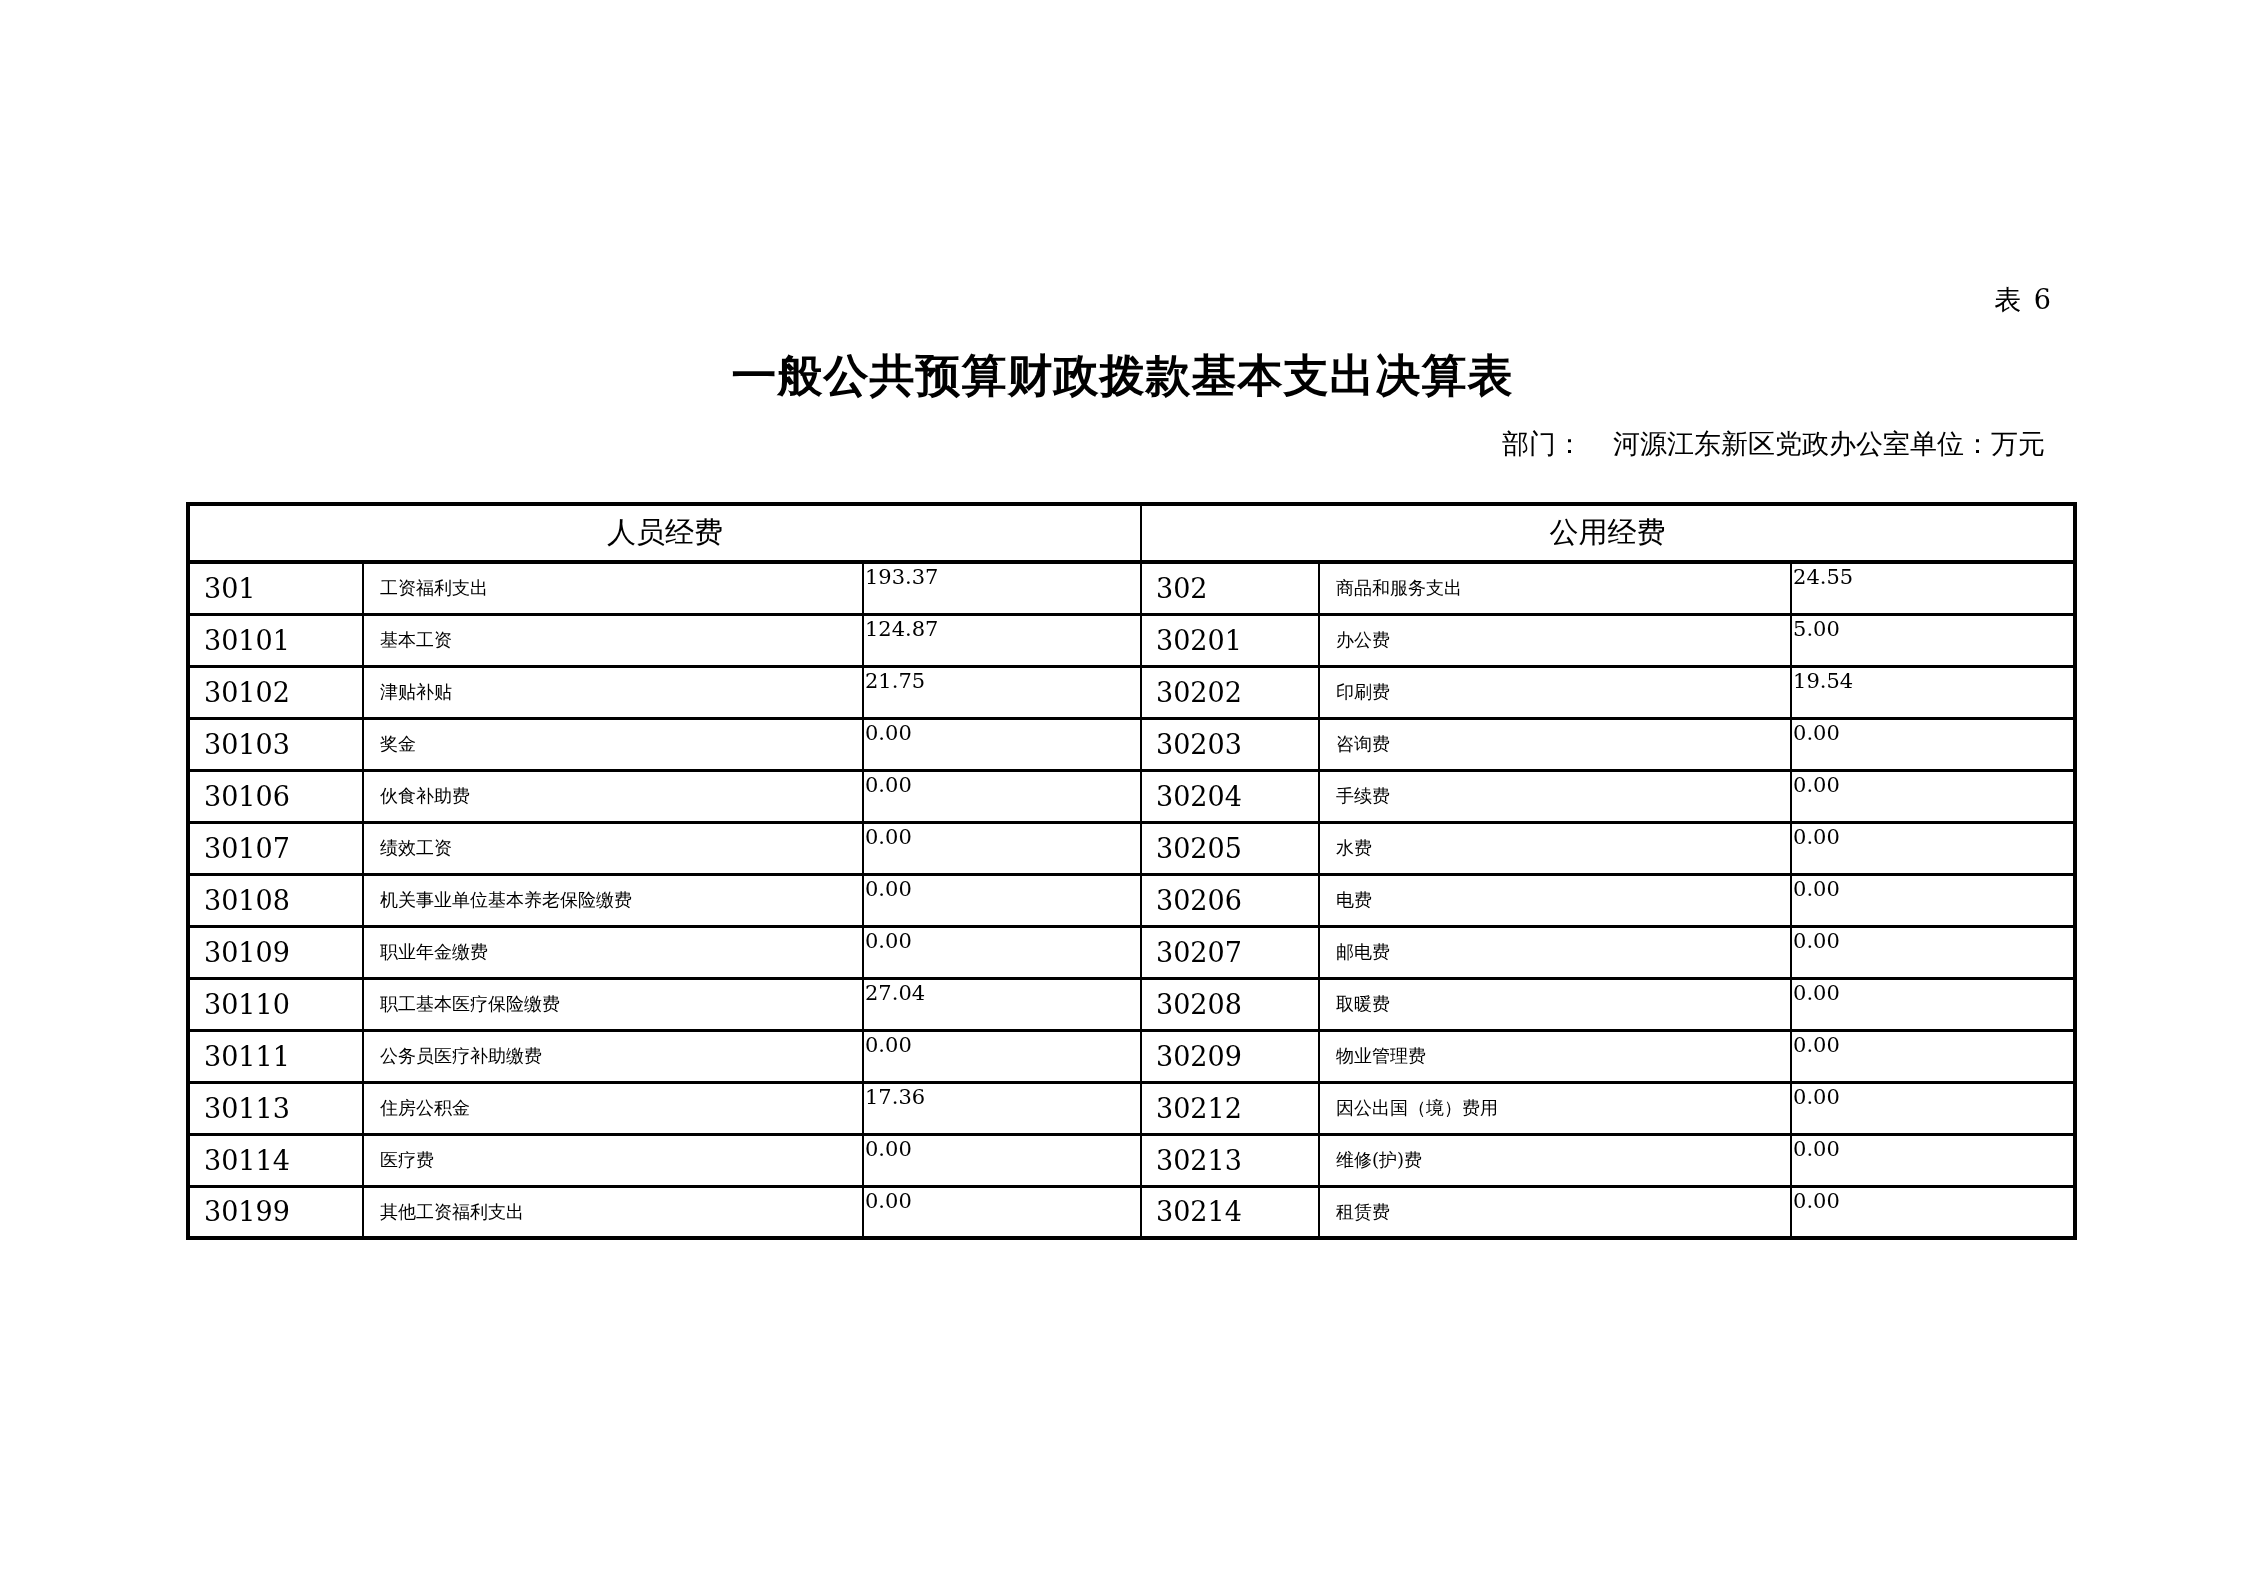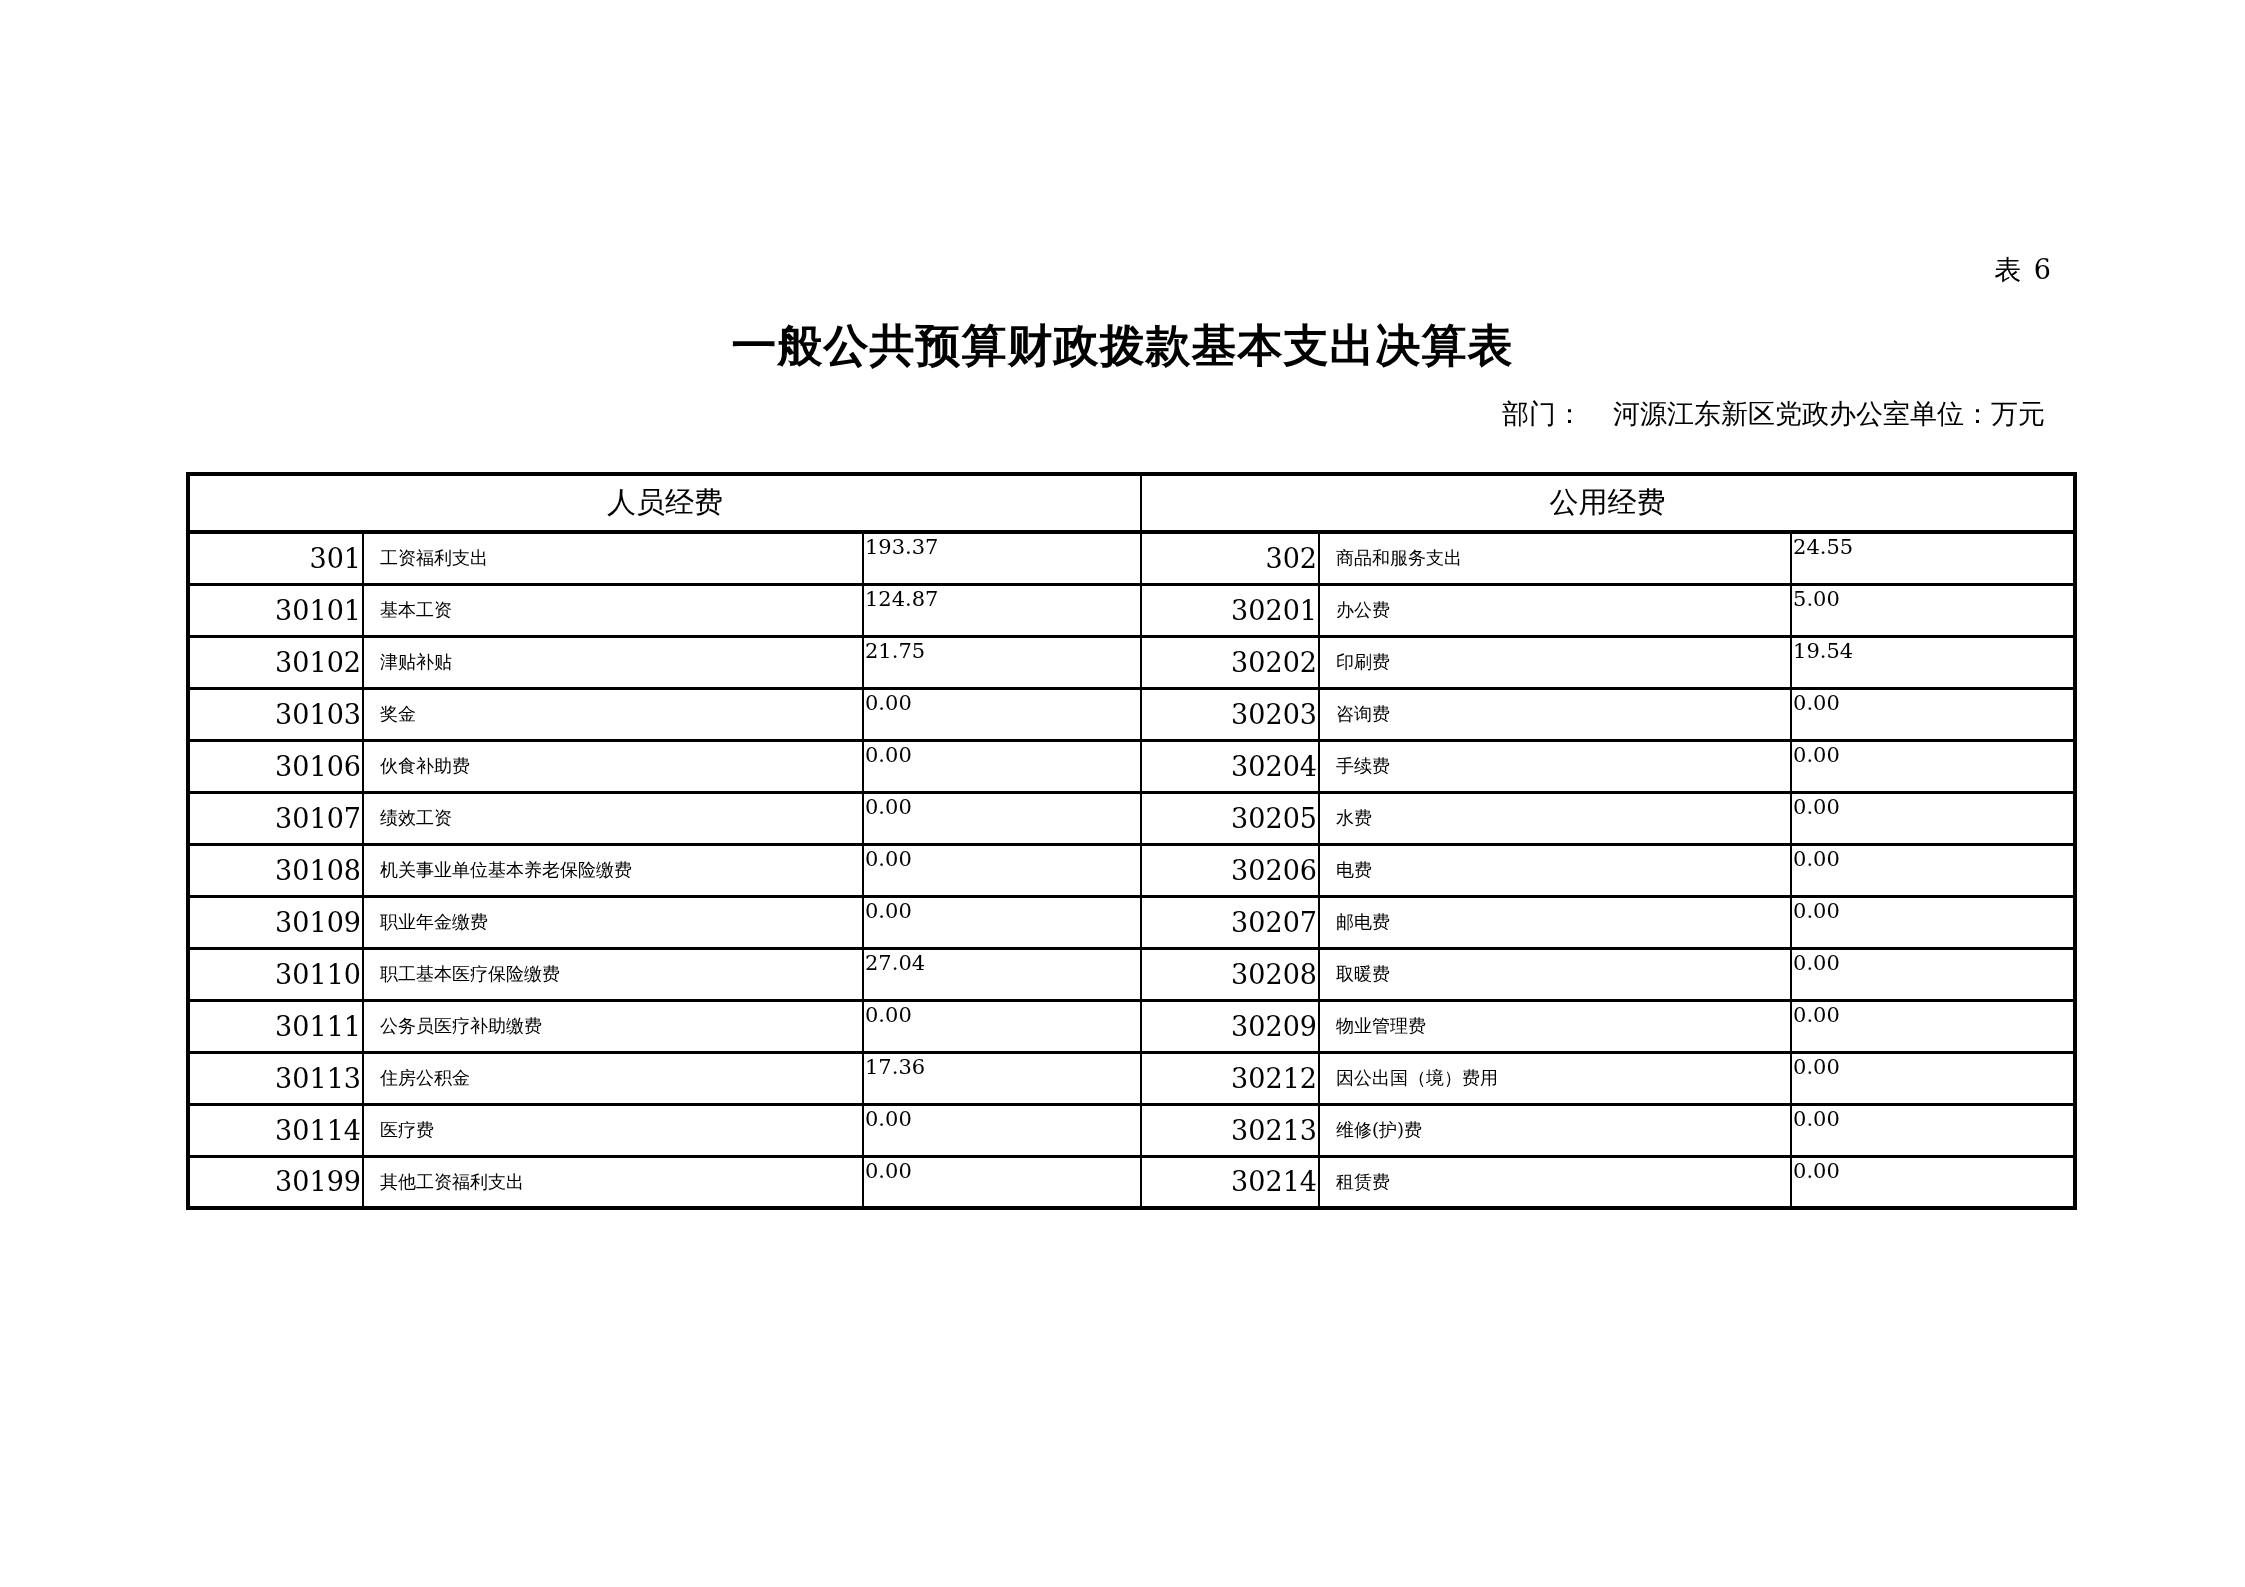--- a/index.html
+++ b/index.html
@@ -4,20 +4,21 @@
 <style>
   html, body { margin:0; padding:0; background:#ffffff; }
   .page {
     position:relative;
     width:2245px;
     height:1213px;
     background:#ffffff;
     color:#000000;
     font-family:"DejaVu Serif","Liberation Serif",serif;
     overflow:hidden;
+    margin-top:30px;
   }
   .sheet-label {
     position:absolute;
     top:252px;
     right:192px;
     font-size:27px;
     letter-spacing:2px;
   }
   .doc-title {
     position:absolute;
@@ -69,21 +70,21 @@
   tr.colhead-row td {
     height:86px;
     text-align:center;
     vertical-align:middle;
     font-size:27px;
     line-height:40px;
     border-bottom-width:4px;
   }
   tr.data-row { height:52px; }
   td.code {
-    text-align:right;
+    text-align:left;
     padding-left:14px;
     vertical-align:middle;
     font-size:27px;
   }
   td.subject {
     text-align:left;
     padding-left:16px;
     vertical-align:middle;
     font-size:18px;
   }

